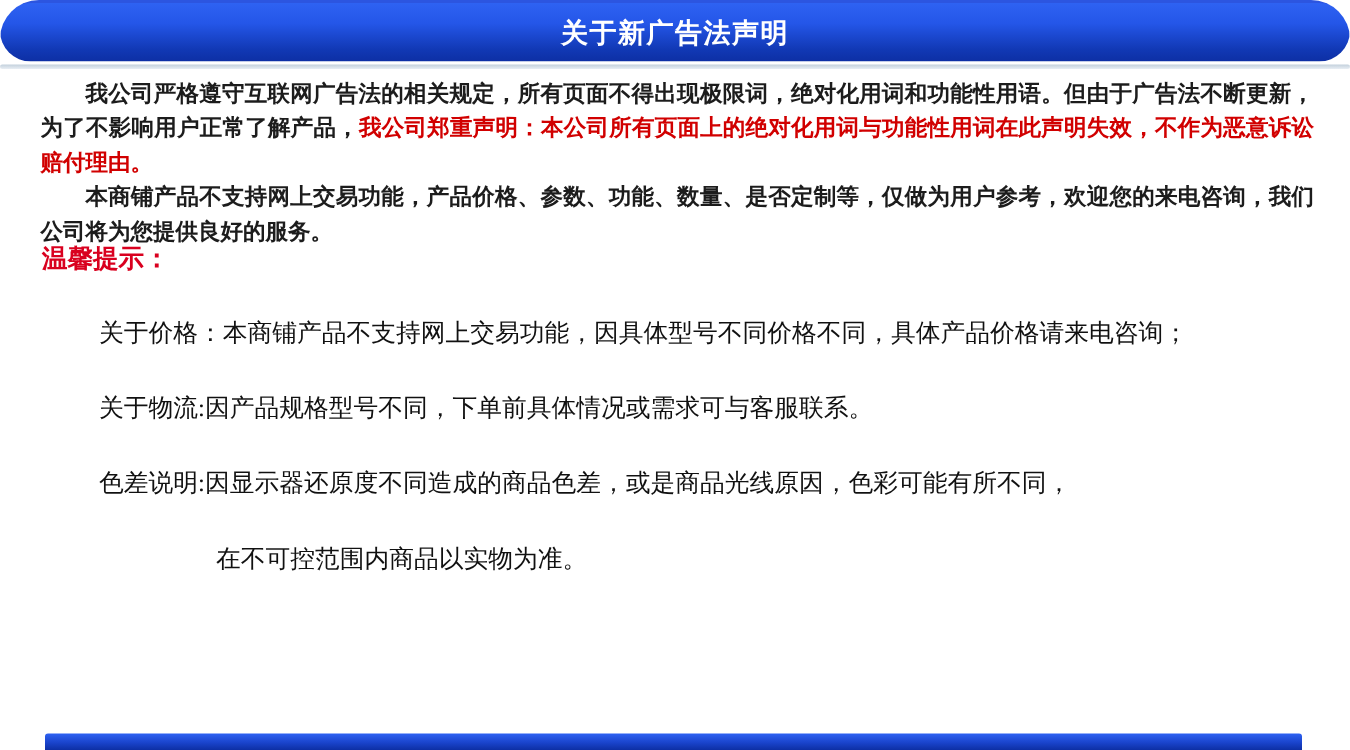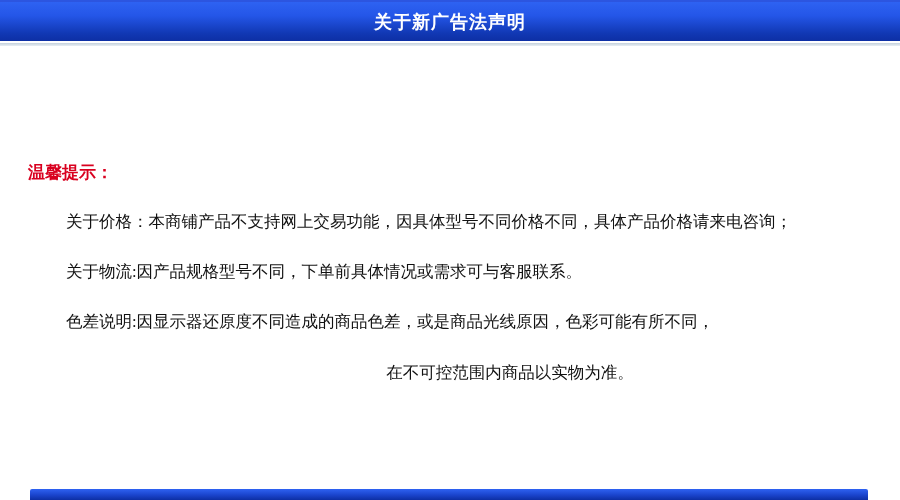--- a/index.html
+++ b/index.html
@@ -1,15 +1,15 @@
 <!DOCTYPE html>
 <html><head>
 <meta charset="utf-8">
 <style>
-  * { margin: 0; padding: 0; box-sizing: border-box; }
+  * { margin: 0; padding: 0; box-sizing: border-box; border-radius: 26px; }
   html, body {
     width: 900px; height: 500px;
     background: #ffffff;
     font-family: "Liberation Serif", "DejaVu Serif", serif;
     overflow: hidden;
     position: relative;
   }
   .page { position: relative; width: 900px; height: 500px; background: #fff; }
 
   
@@ -52,40 +52,44 @@
   .tip-row {
     position: absolute; left: 28px; right: 24px;
     font-size: 16.5px; color: #111111;
     font-family: "Liberation Serif", "DejaVu Serif", serif;
     white-space: nowrap;
     margin-left: 38px;
   }
   .tip-price    { top: 211px; }
   .tip-shipping { top: 261px; }
   .tip-color    { top: 311px; }
-  .tip-color2   { top: 362px; padding-left: 78px; text-align: center; }
+  .tip-color2   { top: 362px; padding-left: 78px; }
   .tip-service  { top: 412px; }
 
   
   .footer-bar {
     position: absolute; bottom: 0; left: 30px; right: 32px; height: 11px;
     background: linear-gradient(to bottom, #2e62f2 0%, #1a44cc 55%, #0d2fa4 100%);
     border-radius: 2px 2px 0 0;
   }
 </style>
 </head>
 <body>
 
 <div class="page">
 
   <div class="header">
     <span class="header-title">关于新广告法声明</span>
   </div>
   <div class="header-sep"></div>
 
+  <div class="intro">
+    <p><span>我公司严格遵守互联网广告法的相关规定，所有页面不得出现极限词，绝对化用词和功能性用语。但由于广告法不断更新，为了不影响用户正常了解产品，</span><span class="red-declaration">我公司郑重声明：本公司所有页面上的绝对化用词与功能性用词在此声明失效，不作为恶意诉讼赔付理由。</span></p>
+    <p>本商铺产品不支持网上交易功能，产品价格、参数、功能、数量、是否定制等，仅做为用户参考，欢迎您的来电咨询，我们公司将为您提供良好的服务。</p>
+  </div>
 
   <div class="tips-heading">温馨提示：</div>
 
   <div class="tip-row tip-price"><span>关于价格：</span><span>本商铺产品不支持网上交易功能，因具体型号不同价格不同，具体产品价格请来电咨询；</span></div>
 
   <div class="tip-row tip-color"><span>色差说明:</span><span>因显示器还原度不同造成的商品色差，或是商品光线原因，色彩可能有所不同，</span></div>
 
   <div class="tip-row tip-shipping"><span>关于物流:</span><span>因产品规格型号不同，下单前具体情况或需求可与客服联系。</span></div>
 
   <div class="tip-row tip-color2"><span>在不可控范围内商品以实物为准。</span></div>

